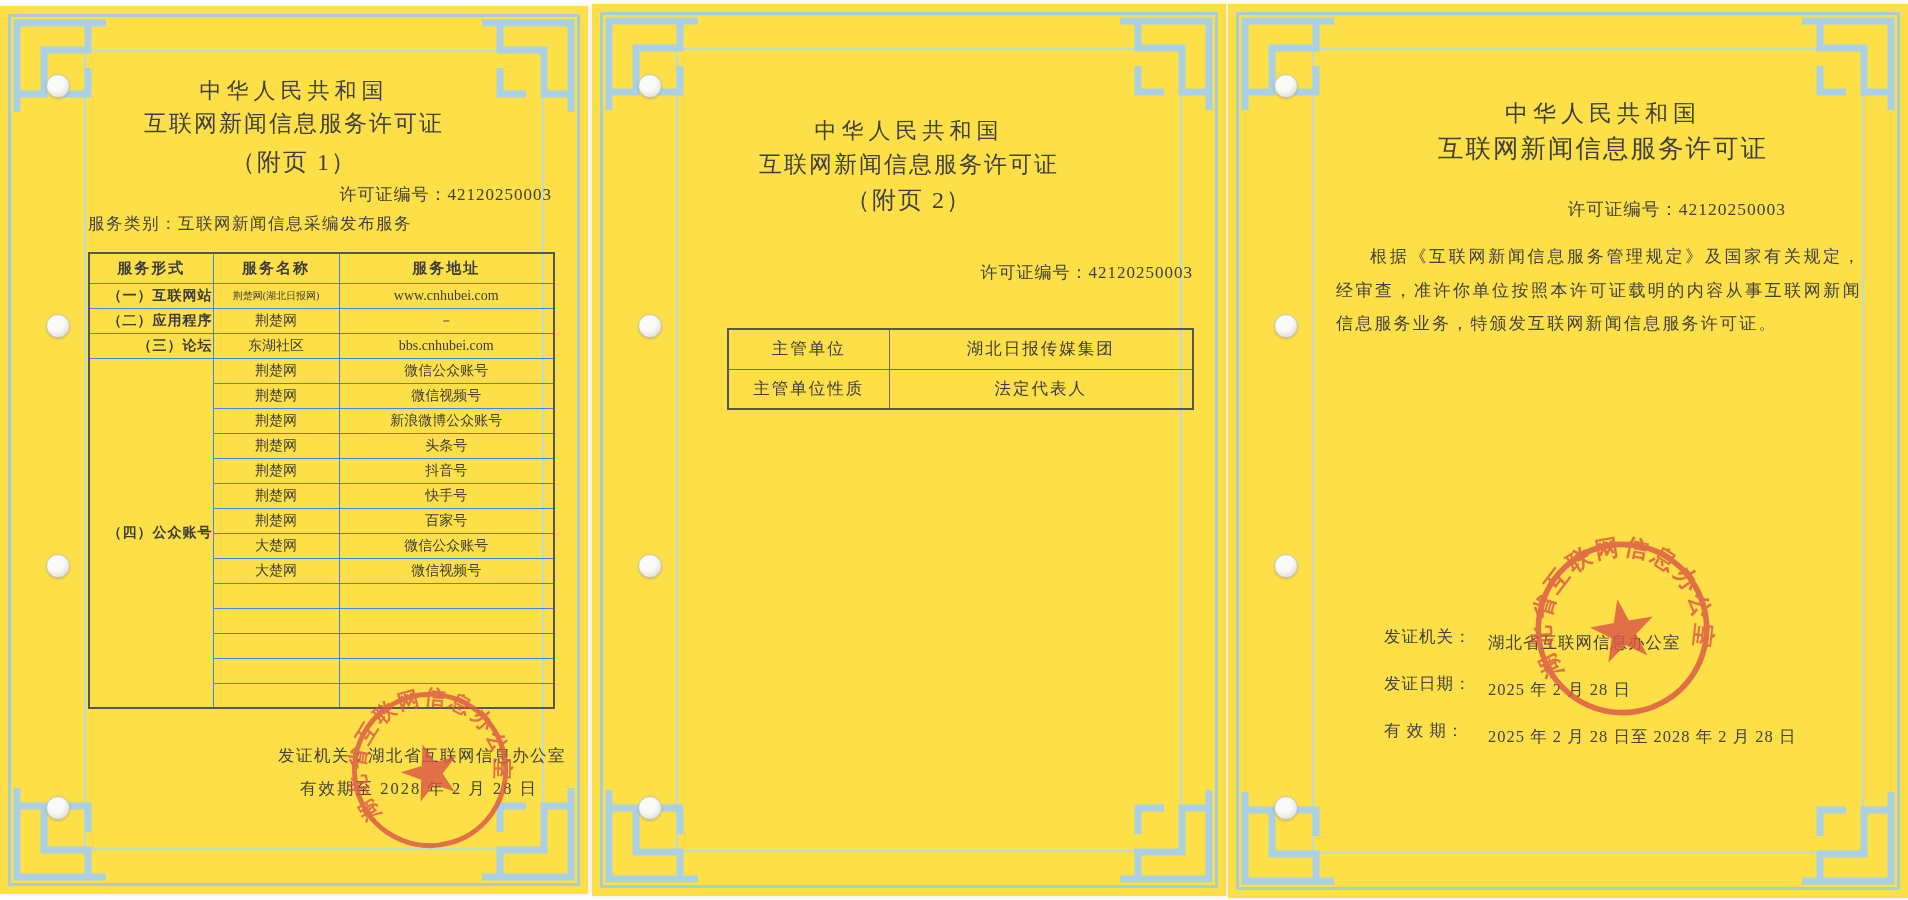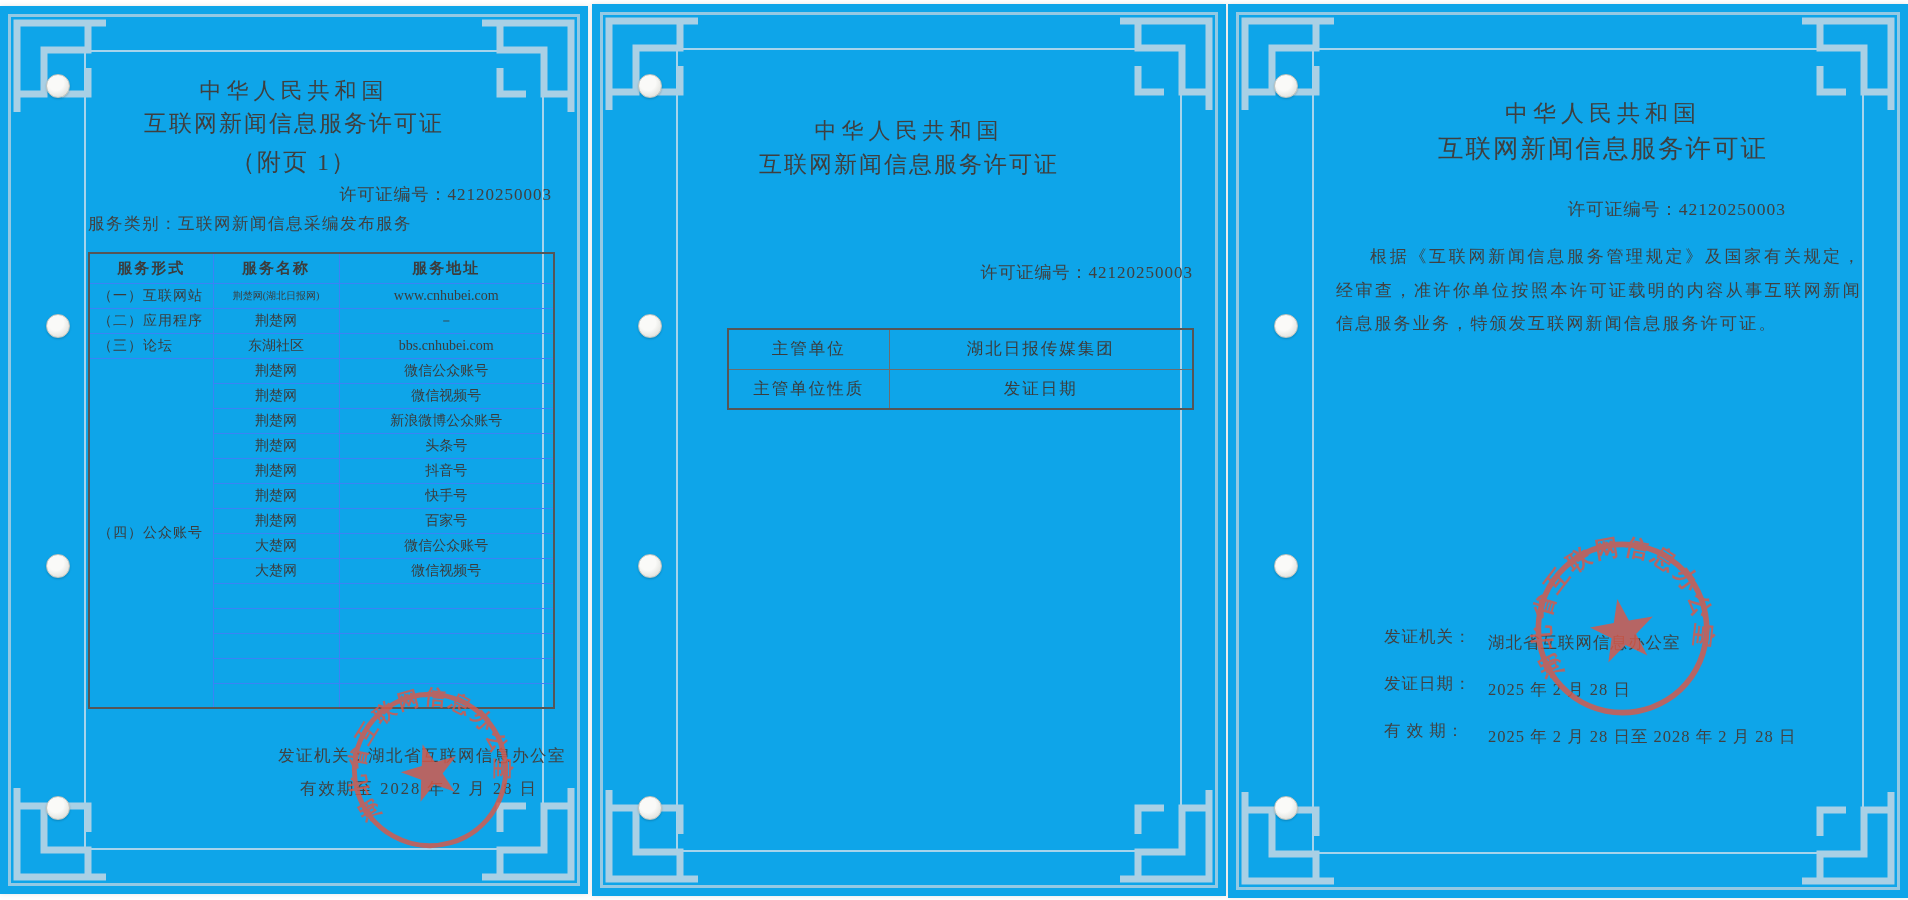--- a/index.html
+++ b/index.html
@@ -1,19 +1,19 @@
 <!DOCTYPE html>
 <html><head>
 <meta charset="utf-8">
 <style>
   * { margin:0; padding:0; box-sizing:border-box; }
   body { background:#ffffff; font-family:"Liberation Serif","DejaVu Serif",serif; }
   .canvas { position:relative; width:1908px; height:900px; background:#fff; overflow:hidden; color:#454545; }
 
-  .page { position:absolute; background:#0ea5e9; box-shadow:0 0 5px rgba(60,60,60,.13); }
+  .page { position:absolute; background:#fde047; box-shadow:0 0 5px rgba(60,60,60,.13); }
   .page1 { left:0;    top:6px; width:588px; height:888px; }
   .page2 { left:592px; top:4px; width:634px; height:892px; }
   .page3 { left:1228px; top:4px; width:680px; height:894px; }
 
   
   .f-outer { position:absolute; inset:8px; border:3px solid rgba(160,204,226,.92); }
   .f-inner { position:absolute; top:44px; bottom:44px; left:84px; right:44px; border:2px solid rgba(183,217,236,.9); }
   .corner { position:absolute; width:100px; height:100px; }
   .corner.tl { top:6px; left:6px; }
   .corner.tr { top:6px; right:6px; transform:scaleX(-1); }
@@ -29,21 +29,21 @@
   .t-mid { font-size:23px; letter-spacing:2px; }
   .t-sub { font-size:24px; letter-spacing:2px; }
   .licno { position:absolute; font-size:17px; letter-spacing:1px; color:#404040; white-space:nowrap; }
 
   table { border-collapse:collapse; table-layout:fixed; background:transparent; }
   .t1 { position:absolute; left:88px; top:246px; width:465px; border:2px solid #565656; }
   .t1 th, .t1 td { border:1px solid #3b82f6; font-size:14px; color:#3c3c3c;
                    text-align:center; vertical-align:middle; padding:0; line-height:1.1; white-space:nowrap; }
   .t1 th { height:30px; font-size:15px; font-weight:bold; letter-spacing:2px; }
   .t1 tr { height:25px; }
-  .t1 td.lft { text-align:left; padding-left:8px; letter-spacing:1px; }
+  .t1 td.lft { text-align:right; padding-left:8px; letter-spacing:1px;font-weight:bold; }
   .t1 td.sm { font-size:10px; }
 
   .t2 { position:absolute; left:135px; top:324px; width:465px; border:2px solid #565656; }
   .t2 td { border:1px solid #6d6d6d; font-size:16.5px; color:#3c3c3c; text-align:center;
            vertical-align:middle; letter-spacing:2px; white-space:nowrap; }
   .t2 tr { height:40px; }
 
   .line { position:absolute; font-size:16.5px; color:#414141; letter-spacing:1.5px; white-space:nowrap; }
 
   .para { position:absolute; left:108px; top:236px; width:526px; font-size:17px; letter-spacing:2.2px;
@@ -227,38 +227,39 @@
     <svg class="corner br" viewBox="0 0 100 100">
         <use href="#meander"></use>
       </svg>
     <div class="hole" style="top:70px"></div>
     <div class="hole" style="top:310px"></div>
     <div class="hole" style="top:550px"></div>
     <div class="hole" style="top:792px"></div>
 
     <div class="ct t-big" style="top:112px">中华人民共和国</div>
     <div class="ct t-mid" style="top:145px">互联网新闻信息服务许可证</div>
+    <div class="ct t-sub" style="top:180px">（附页 2）</div>
 
     <div class="licno" style="right:33px; top:257px">
       <span>许可证编号：</span><span>42120250003</span>
     </div>
 
     <table class="t2">
       <colgroup>
           <col style="width:161px">
           <col style="width:304px">
         </colgroup>
       <tbody>
           <tr>
         <td>主管单位</td>
         <td>湖北日报传媒集团</td>
       </tr>
       <tr>
         <td>主管单位性质</td>
-        <td>发证日期</td>
+        <td>法定代表人</td>
       </tr>
     </tbody>
       </table>
   </div>
 
   <div class="page page3">
     <div class="f-outer"></div>
     <div class="f-inner"></div>
     <svg class="corner tl" viewBox="0 0 100 100">
         <use href="#meander"></use>

